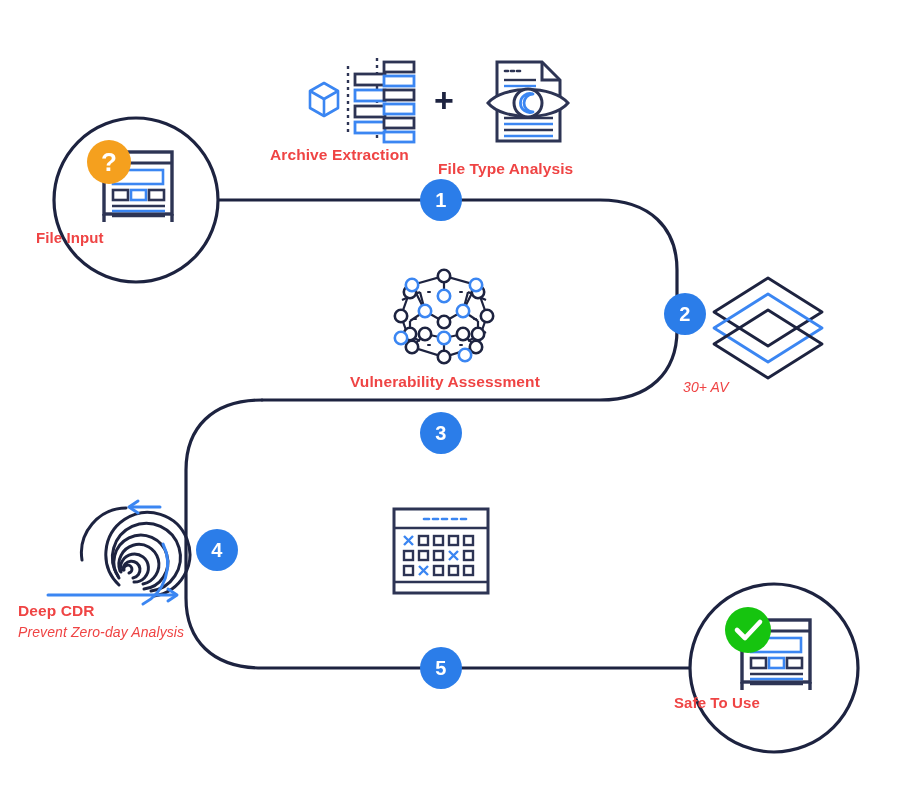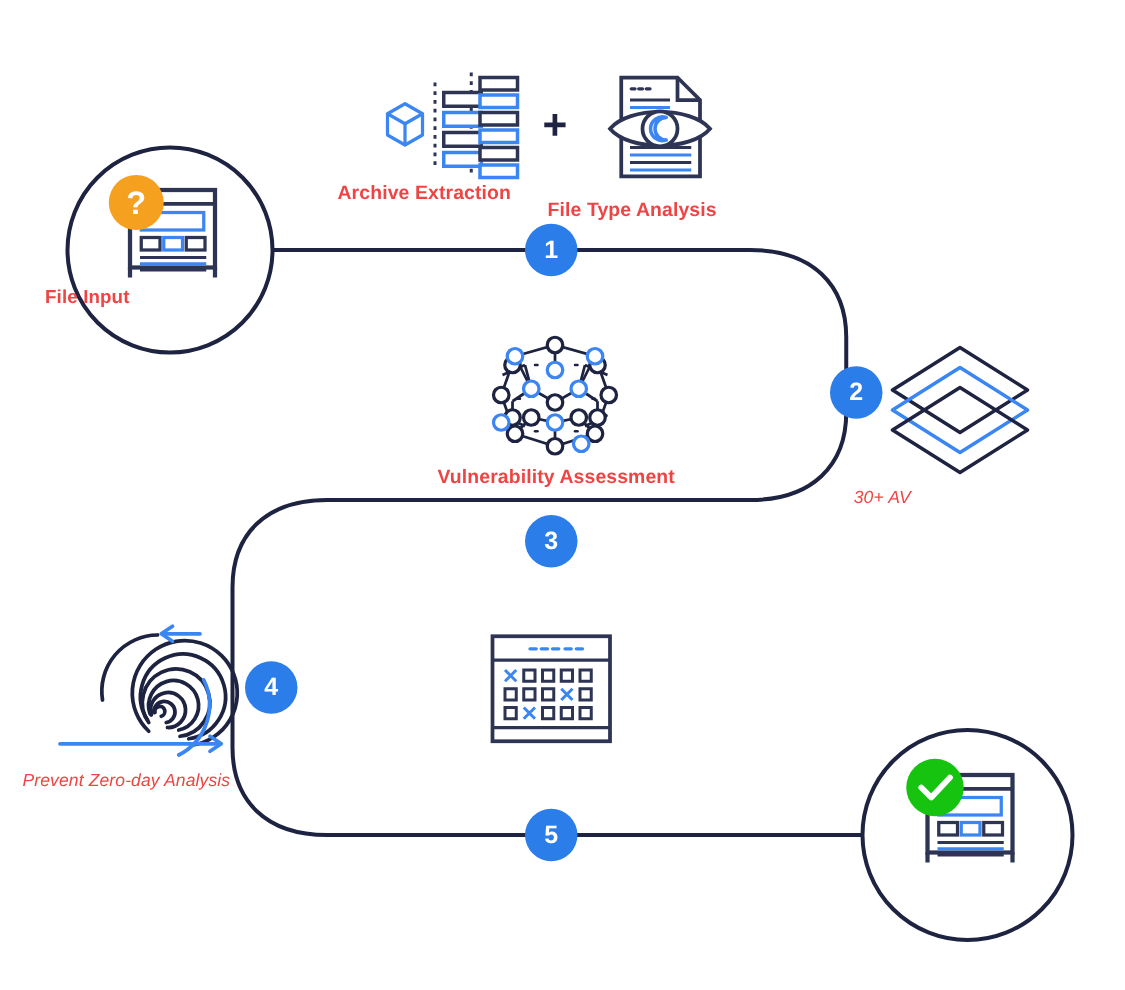--- a/index.html
+++ b/index.html
@@ -39,21 +39,21 @@
     display: block;
     font-weight: bold;
     font-size: 15.5px;
     letter-spacing: .1px;
   }
   .label .sub {
     display: block;
     font-style: italic;
     font-size: 14px;
     letter-spacing: .1px;
-    margin-top: 14px;
+    margin-top: 4px;
   }
   .label.inner .title { font-size: 15px; }
 
   .plus {
     position: absolute;
     font-size: 34px;
     font-weight: bold;
     color: #1d2340;
     line-height: 1;
   }
@@ -259,20 +259,21 @@
       <path d="M 130 507 L 160 507" stroke="#3b86f2" stroke-width="3"></path>
       <path d="M 138 501 L 129 507 L 138 513" stroke="#3b86f2" stroke-width="3" stroke-linejoin="round"></path>
 
       <path d="M 48 595 L 176 595" stroke="#3b86f2" stroke-width="3"></path>
       <path d="M 168 589 L 177 595 L 168 601" stroke="#3b86f2" stroke-width="3" stroke-linejoin="round"></path>
 
       <path d="M 126 508 A 45 45 0 0 0 82 560" stroke="#1d2340" stroke-width="3"></path>
     </g>
   </svg>
   <div class="label" style="left:18px; top:602px; width:210px;">
+    <span class="title">Deep CDR</span>
     <span class="sub">Prevent Zero-day Analysis</span>
   </div>
 
   <svg class="layer" viewBox="0 0 900 792" width="900" height="792">
     <rect x="394" y="509" width="94" height="84" fill="#ffffff" stroke="#2d3454" stroke-width="3"></rect>
     <line x1="394" y1="528" x2="488" y2="528" stroke="#2d3454" stroke-width="2.6"></line>
     <line x1="394" y1="582" x2="488" y2="582" stroke="#2d3454" stroke-width="2.6"></line>
 
     <g stroke="#3b86f2" stroke-width="2.6" stroke-linecap="round">
       <line x1="424" y1="519" x2="429" y2="519"></line>
@@ -320,20 +321,23 @@
       <line x1="750" y1="679" x2="803" y2="679" stroke="#3b86f2" stroke-width="2.4"></line>
       <line x1="750" y1="684" x2="803" y2="684" stroke="#2d3454" stroke-width="2.4"></line>
       <line x1="742" y1="682" x2="742" y2="690" stroke="#2d3454" stroke-width="3.4"></line>
       <line x1="810" y1="682" x2="810" y2="690" stroke="#2d3454" stroke-width="3.4"></line>
     </g>
     <g>
       <circle cx="748" cy="630" r="23" fill="#16c40f"></circle>
       <path d="M 737 630 L 745 638 L 760 622" fill="none" stroke="#ffffff" stroke-width="4.6" stroke-linecap="round" stroke-linejoin="round"></path>
     </g>
   </svg>
+  <div class="label inner" style="left:674px; top:694px; width:200px;">
+    <span class="title">Safe To Use</span>
+  </div>
 
   <div class="step-num" style="left:420px; top:179px;">1</div>
   <div class="step-num" style="left:664px; top:293px;">2</div>
   <div class="step-num" style="left:420px; top:412px;">3</div>
   <div class="step-num" style="left:196px; top:529px;">4</div>
   <div class="step-num" style="left:420px; top:647px;">5</div>
 
 </div>
 
 </body></html>

